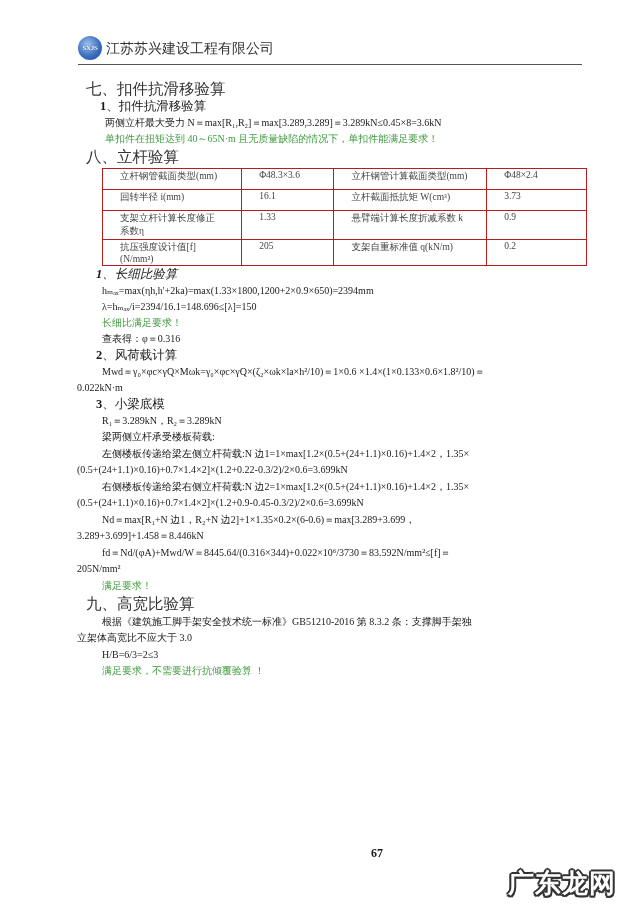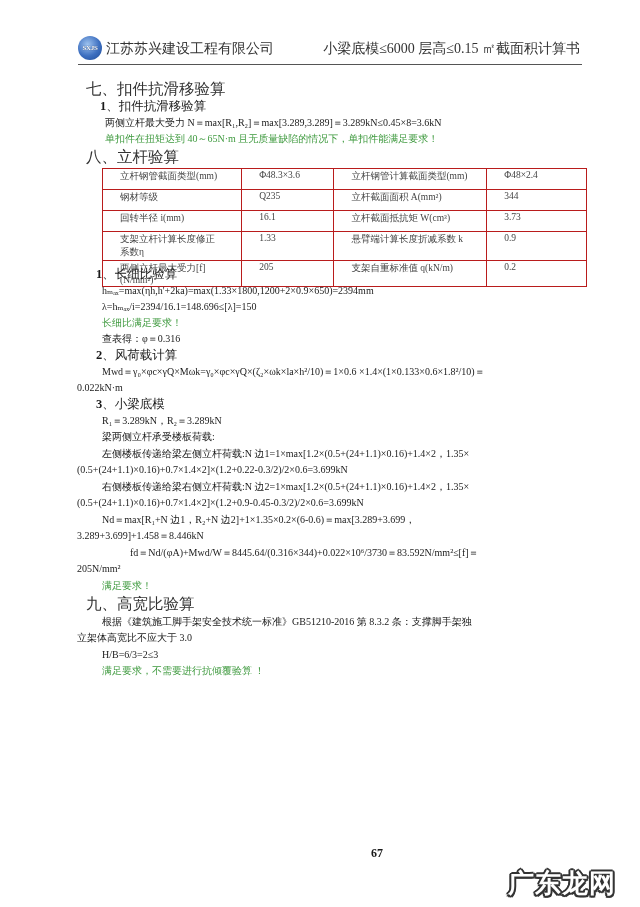--- a/index.html
+++ b/index.html
@@ -34,85 +34,78 @@
                             0 -2px 0 #333, 0 2px 0 #333, -2px 0 0 #333, 2px 0 0 #333; }
 </style>
 </head>
 <body>
 
 <div class="header">
   <div class="logo">
     <span class="logo-text">SXJS</span>
   </div>
   <span class="company">江苏苏兴建设工程有限公司</span>
-  <span class="doc-title">小梁底模≤6000 层高≤0.15 ㎡截面积计算书</span>
 </div>
 
 <div class="line h1" style="left:86px;top:79px;">七、扣件抗滑移验算</div>
 <div class="line h2" style="left:100px;top:98px;"><b>1</b><span>、扣件抗滑移验算</span></div>
 <div class="line" style="left:105px;top:115px;">两侧立杆最大受力 N＝max[R₁,R₂]＝max[3.289,3.289]＝3.289kN≤0.45×8=3.6kN</div>
 <div class="line green" style="left:105px;top:131px;">单扣件在扭矩达到 40～65N·m 且无质量缺陷的情况下，单扣件能满足要求！</div>
 
 <div class="line h1" style="left:86px;top:147px;">八、立杆验算</div>
 
 <table class="params">
   <tbody>
       <tr>
     <td class="c1">立杆钢管截面类型(mm)</td>
     <td class="c2">Φ48.3×3.6</td>
     <td class="c3">立杆钢管计算截面类型(mm)</td>
     <td class="c4">Φ48×2.4</td>
   </tr>
   <tr>
-    <td class="c1">钢材等级</td>
-    <td class="c2">Q235</td>
-    <td class="c3">立杆截面面积 A(mm²)</td>
-    <td class="c4">344</td>
-  </tr>
-  <tr>
     <td class="c1">回转半径 i(mm)</td>
     <td class="c2">16.1</td>
     <td class="c3">立杆截面抵抗矩 W(cm³)</td>
     <td class="c4">3.73</td>
   </tr>
   <tr>
     <td class="c1">支架立杆计算长度修正系数η</td>
     <td class="c2">1.33</td>
     <td class="c3">悬臂端计算长度折减系数 k</td>
     <td class="c4">0.9</td>
   </tr>
   <tr>
-    <td class="c1">两侧立杆最大受力[f](N/mm²)</td>
+    <td class="c1">抗压强度设计值[f](N/mm²)</td>
     <td class="c2">205</td>
     <td class="c3">支架自重标准值 q(kN/m)</td>
     <td class="c4">0.2</td>
   </tr>
 </tbody>
   </table>
 
-<div class="line h2" style="left:96px;top:266px;"><b>1</b><span>、长细比验算</span></div>
+<div class="line h2" style="left:96px;top:266px;font-style:italic;"><b>1</b><span>、长细比验算</span></div>
 <div class="line" style="left:102px;top:283px;">hₘₐₓ=max(ηh,h'+2ka)=max(1.33×1800,1200+2×0.9×650)=2394mm</div>
 <div class="line" style="left:102px;top:299px;">λ=hₘₐₓ/i=2394/16.1=148.696≤[λ]=150</div>
 <div class="line green" style="left:102px;top:315px;">长细比满足要求！</div>
 <div class="line" style="left:102px;top:331px;">查表得：φ＝0.316</div>
 
 <div class="line h2" style="left:96px;top:347px;"><b>2</b><span>、风荷载计算</span></div>
 <div class="line" style="left:102px;top:364px;">Mwd＝γ₀×φc×γQ×Mωk=γ₀×φc×γQ×(ζ₂×ωk×la×h²/10)＝1×0.6  ×1.4×(1×0.133×0.6×1.8²/10)＝</div>
 <div class="line" style="left:77px;top:380px;">0.022kN·m</div>
 
 <div class="line h2" style="left:96px;top:396px;"><b>3</b><span>、小梁底模</span></div>
 <div class="line" style="left:102px;top:413px;">R₁＝3.289kN，R₂＝3.289kN</div>
 <div class="line" style="left:102px;top:429px;">梁两侧立杆承受楼板荷载:</div>
 <div class="line" style="left:102px;top:446px;">左侧楼板传递给梁左侧立杆荷载:N 边1=1×max[1.2×(0.5+(24+1.1)×0.16)+1.4×2，1.35×</div>
 <div class="line" style="left:77px;top:462px;">(0.5+(24+1.1)×0.16)+0.7×1.4×2]×(1.2+0.22-0.3/2)/2×0.6=3.699kN</div>
 <div class="line" style="left:102px;top:479px;">右侧楼板传递给梁右侧立杆荷载:N 边2=1×max[1.2×(0.5+(24+1.1)×0.16)+1.4×2，1.35×</div>
 <div class="line" style="left:77px;top:495px;">(0.5+(24+1.1)×0.16)+0.7×1.4×2]×(1.2+0.9-0.45-0.3/2)/2×0.6=3.699kN</div>
 <div class="line" style="left:102px;top:512px;">Nd＝max[R₁+N 边1，R₂+N 边2]+1×1.35×0.2×(6-0.6)＝max[3.289+3.699，</div>
 <div class="line" style="left:77px;top:528px;">3.289+3.699]+1.458＝8.446kN</div>
-<div class="line" style="left:102px;top:545px;margin-left:28px;">fd＝Nd/(φA)+Mwd/W＝8445.64/(0.316×344)+0.022×10⁶/3730＝83.592N/mm²≤[f]＝</div>
+<div class="line" style="left:102px;top:545px;">fd＝Nd/(φA)+Mwd/W＝8445.64/(0.316×344)+0.022×10⁶/3730＝83.592N/mm²≤[f]＝</div>
 <div class="line" style="left:77px;top:561px;">205N/mm²</div>
 <div class="line green" style="left:102px;top:578px;">满足要求！</div>
 
 <div class="line h1" style="left:86px;top:594px;">九、高宽比验算</div>
 <div class="line" style="left:102px;top:614px;">根据《建筑施工脚手架安全技术统一标准》GB51210-2016 第 8.3.2 条：支撑脚手架独</div>
 <div class="line" style="left:77px;top:630px;">立架体高宽比不应大于 3.0</div>
 <div class="line" style="left:102px;top:647px;">H/B=6/3=2≤3</div>
 <div class="line green" style="left:102px;top:663px;">满足要求，不需要进行抗倾覆验算 ！</div>
 
 <div class="page-num">67</div>

